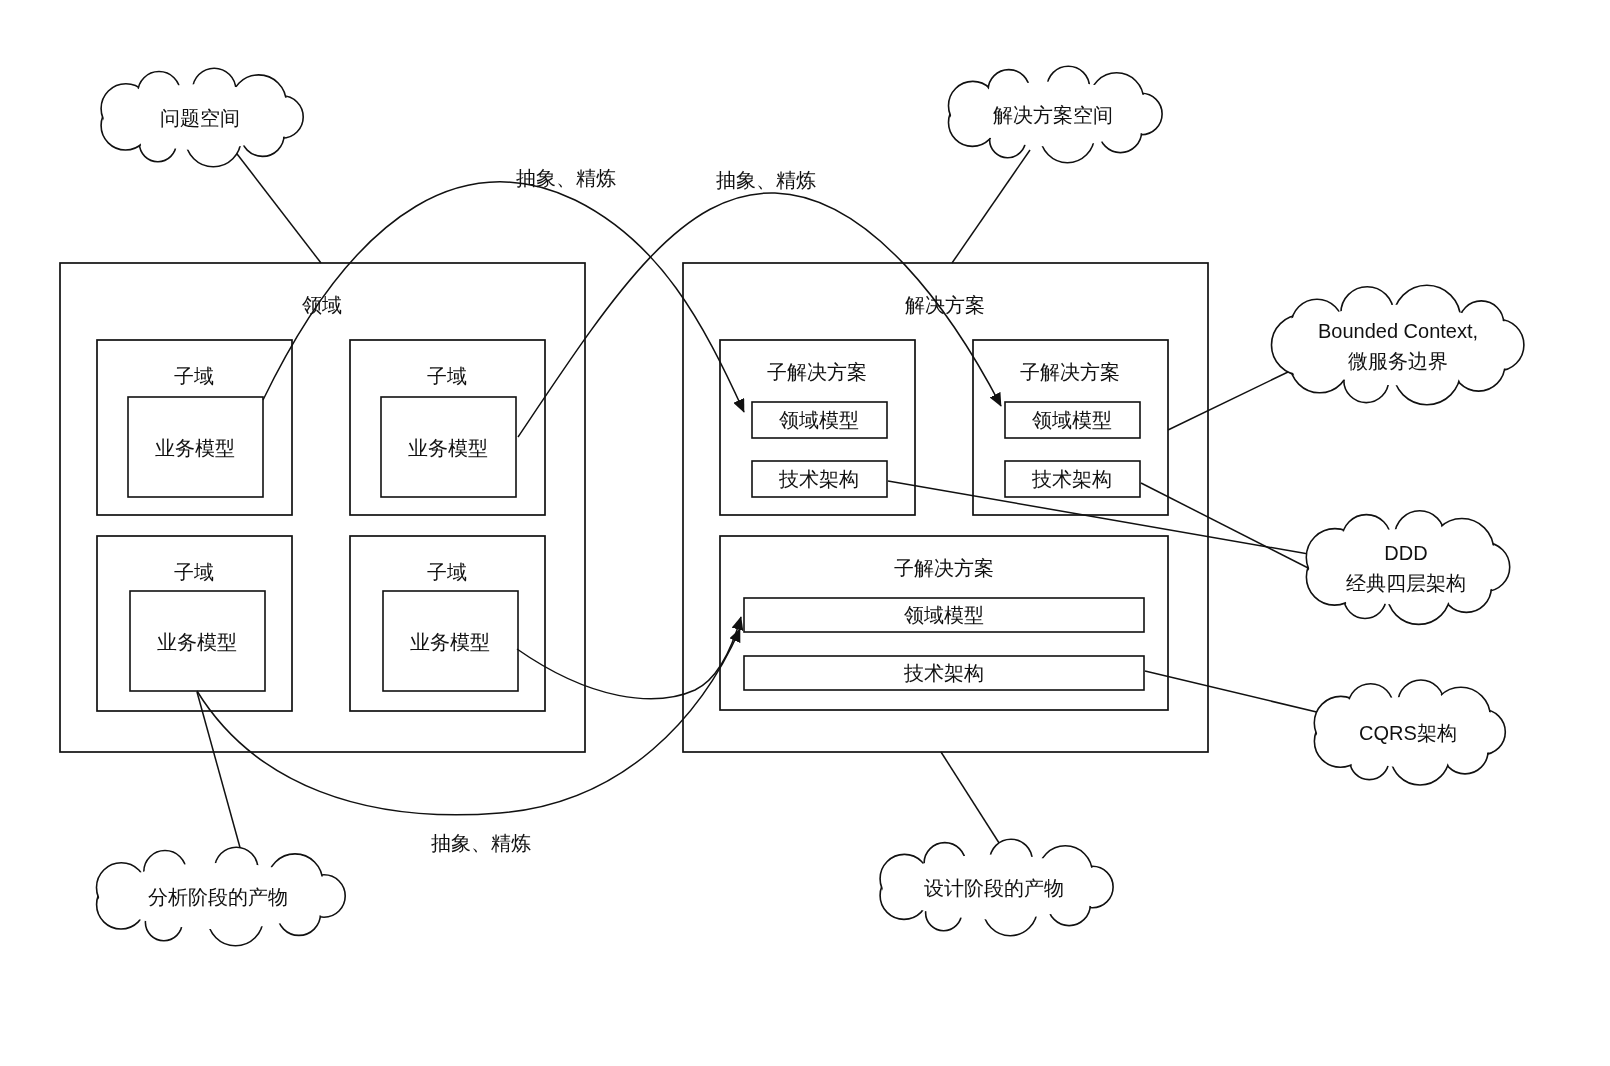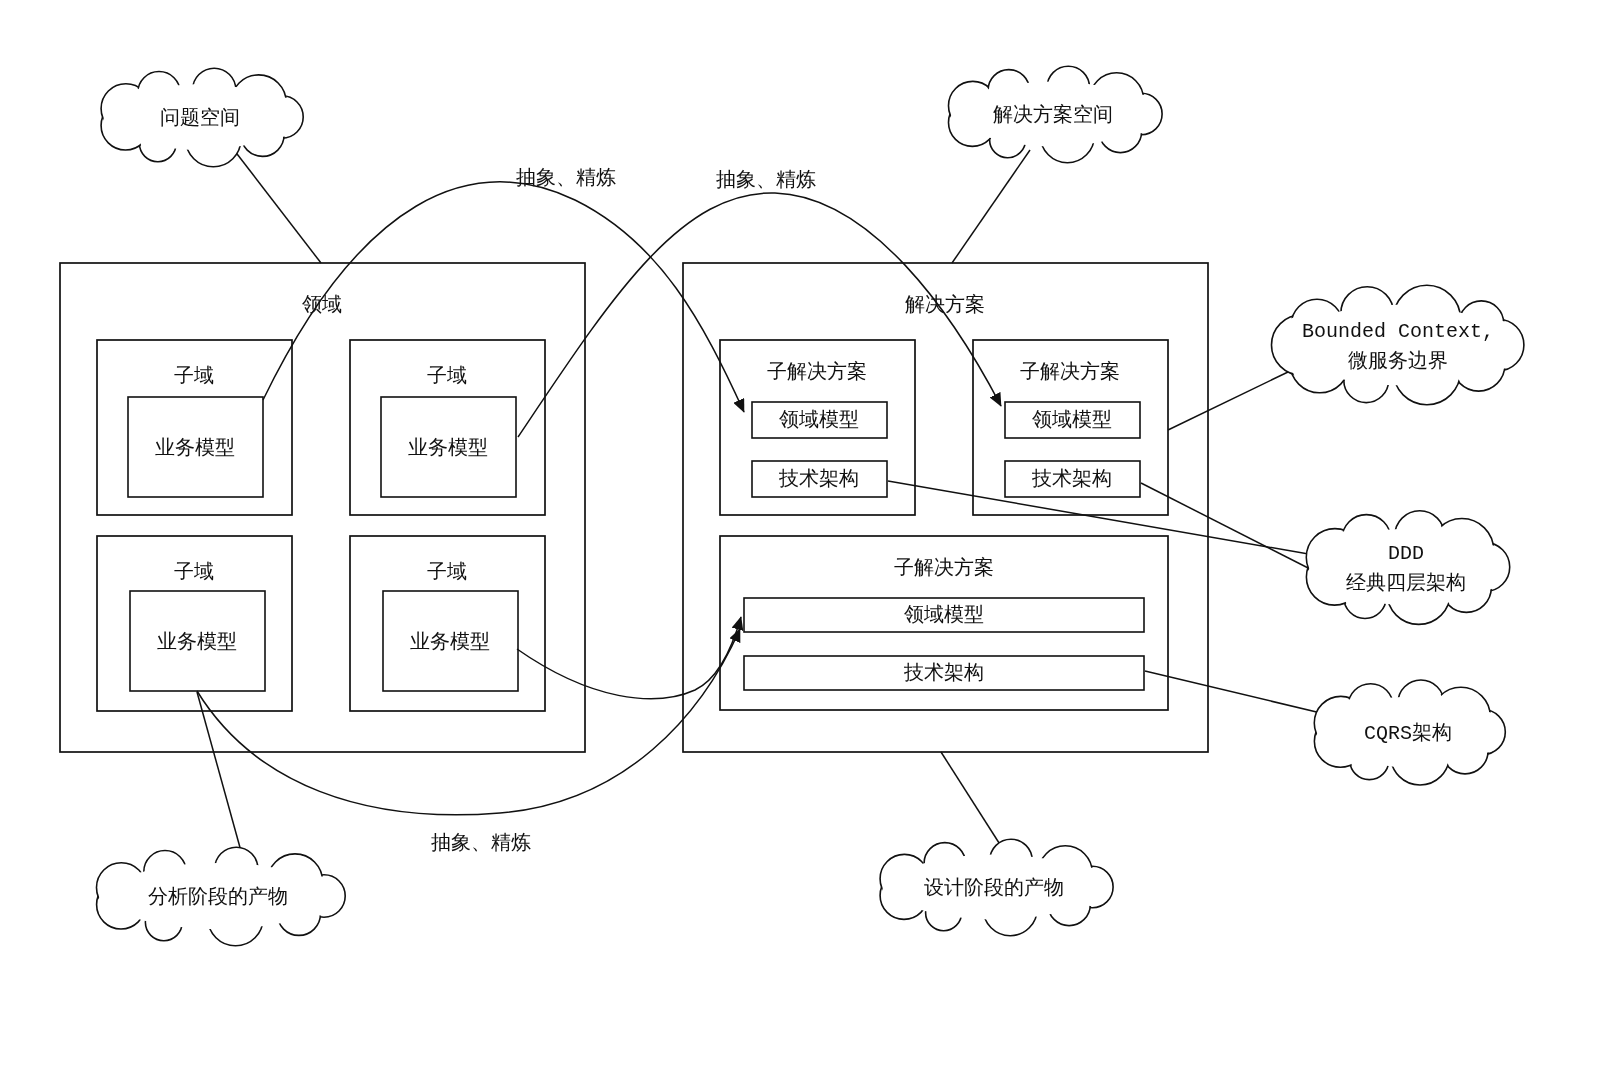--- a/index.html
+++ b/index.html
@@ -1,17 +1,17 @@
 <!DOCTYPE html>
 <html><head>
 <meta charset="utf-8">
 <style>
   html,body{margin:0;padding:0;background:#ffffff;}
   .stage{position:relative;width:1610px;height:1065px;background:#ffffff;
-         font-family:Liberation Mono, monospace;overflow:hidden;}
+         font-family:Liberation Sans, sans-serif;overflow:hidden;}
   svg{display:block;}
   .box{fill:#ffffff;stroke:#111111;stroke-width:1.7;}
   .innerbox{fill:#ffffff;stroke:#111111;stroke-width:1.6;}
   .conn{stroke:#111111;stroke-width:1.5;fill:none;}
   .lbl{font-size:20px;fill:#111111;text-anchor:middle;dominant-baseline:central;}
   .cloud-lbl{font-size:20px;fill:#111111;text-anchor:middle;dominant-baseline:central;}
 </style>
 </head>
 <body>
 

